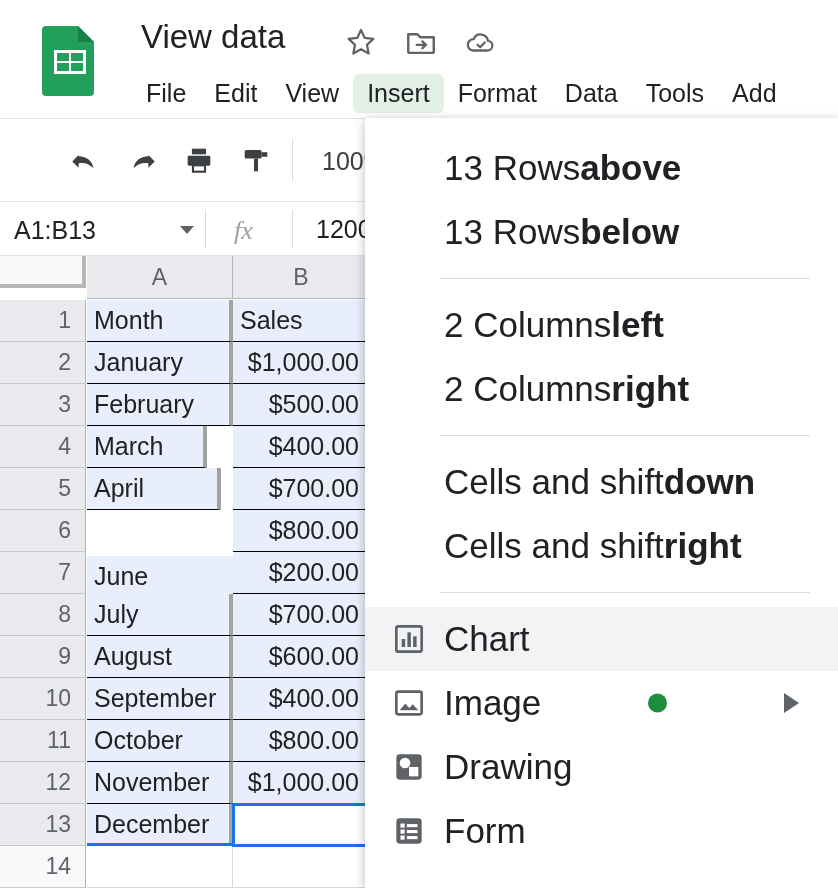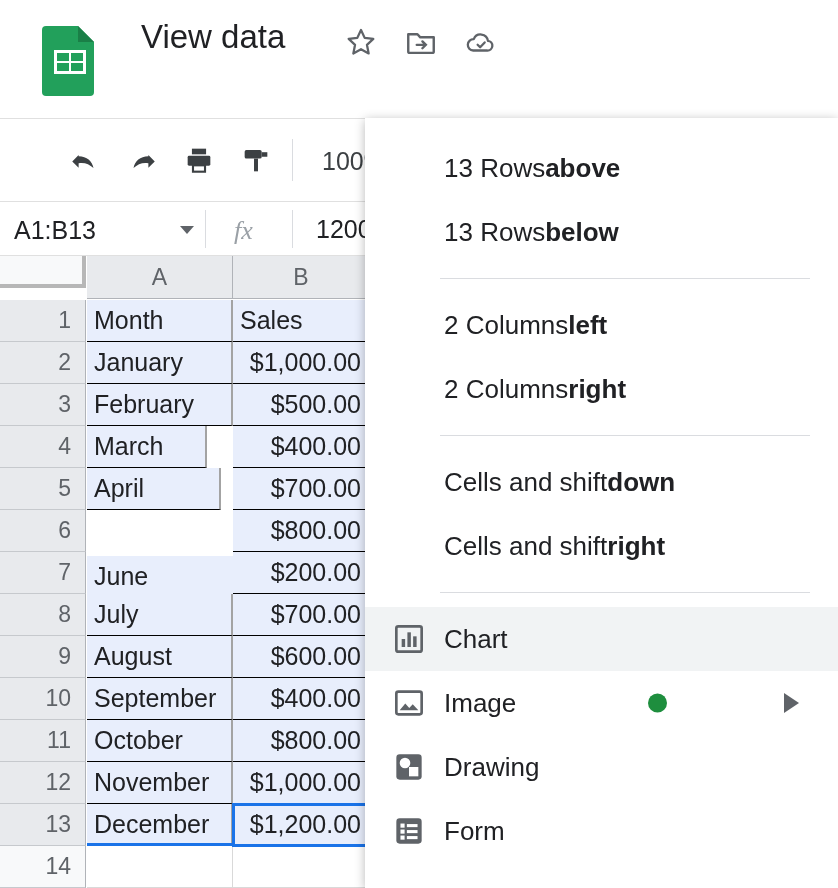--- a/index.html
+++ b/index.html
@@ -77,21 +77,21 @@
   .rowhead {
     position: absolute; left: 0; width: 86px; height: 42px; background: #e8eaed;
     border-right: 1px solid #b0b3b8; border-bottom: 1px solid #c6c9cd;
     font-size: 23px; color: #5f6368; display: flex; align-items: center; justify-content: flex-end;
     padding-right: 14px; cursor: pointer;
   }
   .rowhead.rh-empty { background: #f8f9fa; }
   .cell {
     position: absolute; height: 42px; display: flex; align-items: center;
     font-size: 25px; color: #202124; padding: 0 7px; white-space: nowrap; overflow: hidden;
-    border-right: 2px solid #a3a3a3; border-bottom: 1px solid #000; cursor: cell;
+    border-right: 4px solid #a3a3a3; border-bottom: 1px solid #000; cursor: cell;
   }
   .cell.sel { background: #e8eefc; }
   .cell.blank { border-right: 1px solid #d9d9d9; border-bottom: 1px solid #d9d9d9; background: #fff; }
   .cell.right { justify-content: flex-end; }
   .active-cell {
     position: absolute; border: 3px solid #1a73e8; pointer-events: none; z-index: 6;
   }
   .fill-handle {
     position: absolute; width: 11px; height: 11px; background: #1a73e8;
     border: 1px solid #fff; z-index: 7;
@@ -99,21 +99,21 @@
   .sel-underline { position: absolute; height: 3px; background: #1a73e8; z-index: 5; }
 
   
   .dropdown {
     position: absolute; left: 365px; top: 118px; width: 473px; height: 770px;
     background: #fff; box-shadow: 0 2px 10px rgba(0,0,0,0.28); z-index: 50;
     padding-top: 18px;
   }
   .dd-item {
     position: relative; height: 64px; display: flex; align-items: center;
-    padding-left: 79px; font-size: 26px; color: #202124; cursor: pointer; white-space: nowrap;
+    padding-left: 79px; font-size: 35px; color: #202124; cursor: pointer; white-space: nowrap;
   }
   .dd-item.hover { background: #f1f3f4; }
   .dd-item b { font-weight: bold; }
   .dd-sep { height: 1px; background: #dadce0; margin: 14px 28px 14px 75px; }
   .dd-icon { position: absolute; left: 28px; top: 50%; transform: translateY(-50%); width: 32px; height: 32px; }
   .dd-dot { position: absolute; left: 283px; top: 50%; transform: translateY(-50%);
             width: 19px; height: 19px; border-radius: 50%; }
   .dd-arrow { position: absolute; left: 419px; top: 50%; transform: translateY(-50%);
               width: 0; height: 0; border-top: 10px solid transparent; border-bottom: 10px solid transparent;
               border-left: 15px solid #5f6368; }
@@ -151,20 +151,30 @@
       </svg>
     </div>
 
     <div class="title-icon ti-cloud">
       <svg viewBox="0 0 24 24" width="34" height="34" fill="none" stroke="#5f6368" stroke-width="1.6">
         <path d="M6.5 18 a4 4 0 0 1 .4 -8 a5.2 5.2 0 0 1 10 1.2 a3.4 3.4 0 0 1 -.6 6.8 z" stroke-linejoin="round"></path>
         <path d="M9.6 13.9 l1.8 1.8 3.2 -3.4" stroke-linecap="round" stroke-linejoin="round"></path>
       </svg>
     </div>
 
+    <div class="menubar">
+      <div class="menu-item">File</div>
+      <div class="menu-item">Edit</div>
+      <div class="menu-item">View</div>
+      <div class="menu-item active">Insert</div>
+      <div class="menu-item">Format</div>
+      <div class="menu-item">Data</div>
+      <div class="menu-item">Tools</div>
+      <div class="menu-item">Add</div>
+    </div>
   </div>
 
   <div class="toolbar">
     <div class="tb-icon tb-undo">
       <svg viewBox="0 0 24 24" width="34" height="34" fill="#3c4043">
         <path d="M7.5 8.5 L3 13 l4.5 4.5 v-3.2 c4.2 -.7 7.4 .6 10.5 3.4 c-1 -5.2 -4.6 -7.9 -10.5 -8.3 z"></path>
       </svg>
     </div>
     <div class="tb-icon tb-redo">
       <svg viewBox="0 0 24 24" width="34" height="34" fill="#3c4043">
@@ -253,21 +263,20 @@
     <div class="rowhead" style="top:464px;">11</div>
     <div class="cell sel" style="left:87px; top:464px; width:146px;">October</div>
     <div class="cell sel right" style="left:233px; top:464px; width:137px;">$800.00</div>
 
     <div class="rowhead" style="top:506px;">12</div>
     <div class="cell sel" style="left:87px; top:506px; width:146px;">November</div>
     <div class="cell sel right" style="left:233px; top:506px; width:137px;">$1,000.00</div>
 
     <div class="rowhead" style="top:548px;">13</div>
     <div class="cell sel" style="left:87px; top:548px; width:146px;">December</div>
-    <div class="cell sel right" style="left:233px; top:548px; width:137px;">$1,200.00</div>
 
     <div class="rowhead rh-empty" style="top:590px;text-align:right;">14</div>
     <div class="cell blank" style="left:87px; top:590px; width:146px;"></div>
     <div class="cell blank" style="left:233px; top:590px; width:137px;"></div>
 
     <div class="sel-underline" style="left:87px; top:587px; width:147px;"></div>
     <div class="active-cell" style="left:232px; top:547px; width:139px; height:44px;"></div>
     <div class="fill-handle" style="left:365px; top:585px;"></div>
   </div>
 

